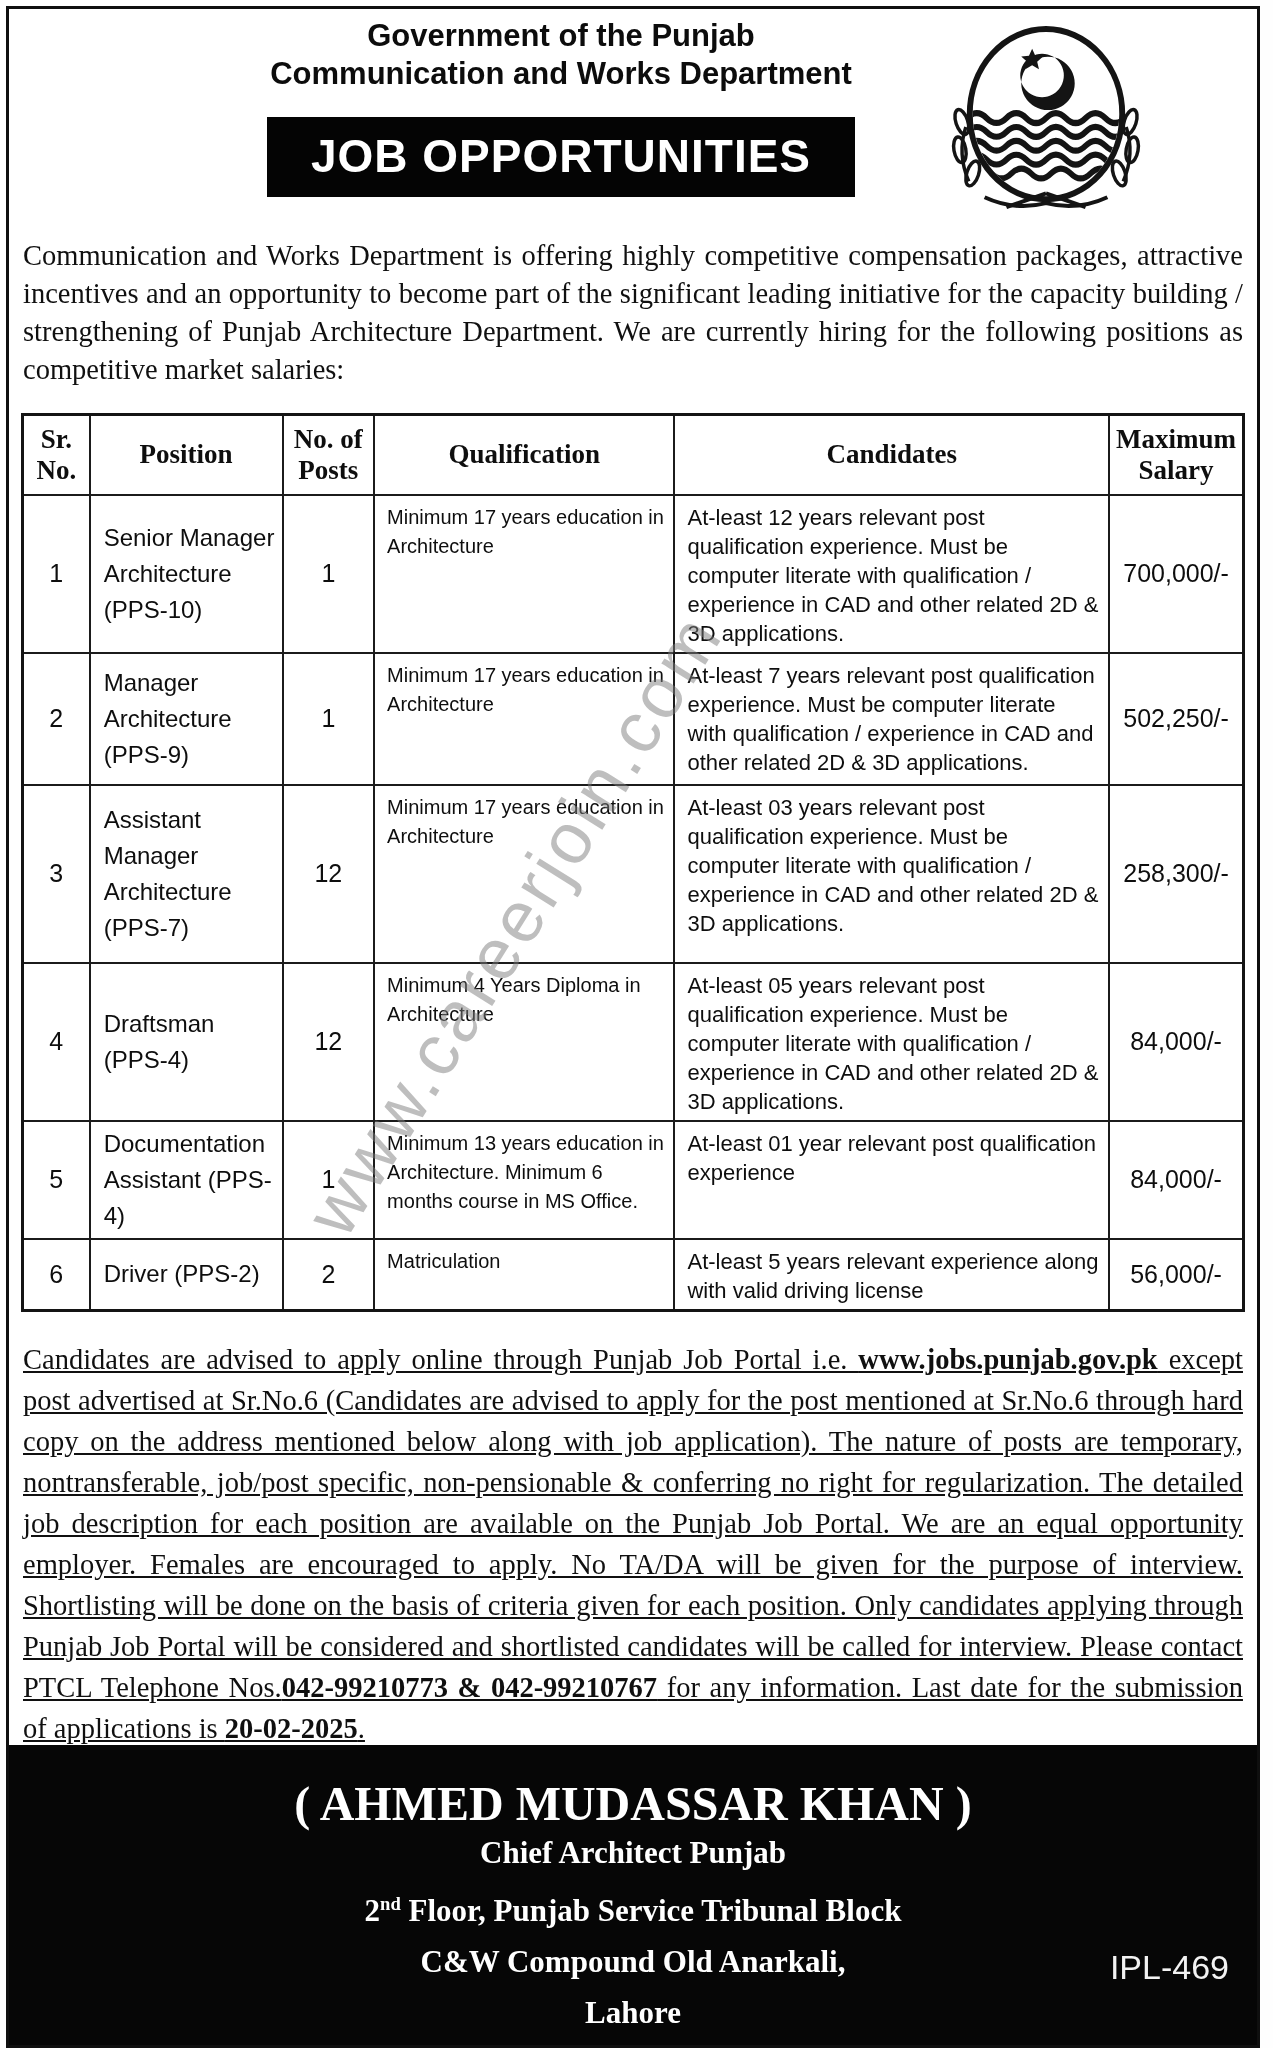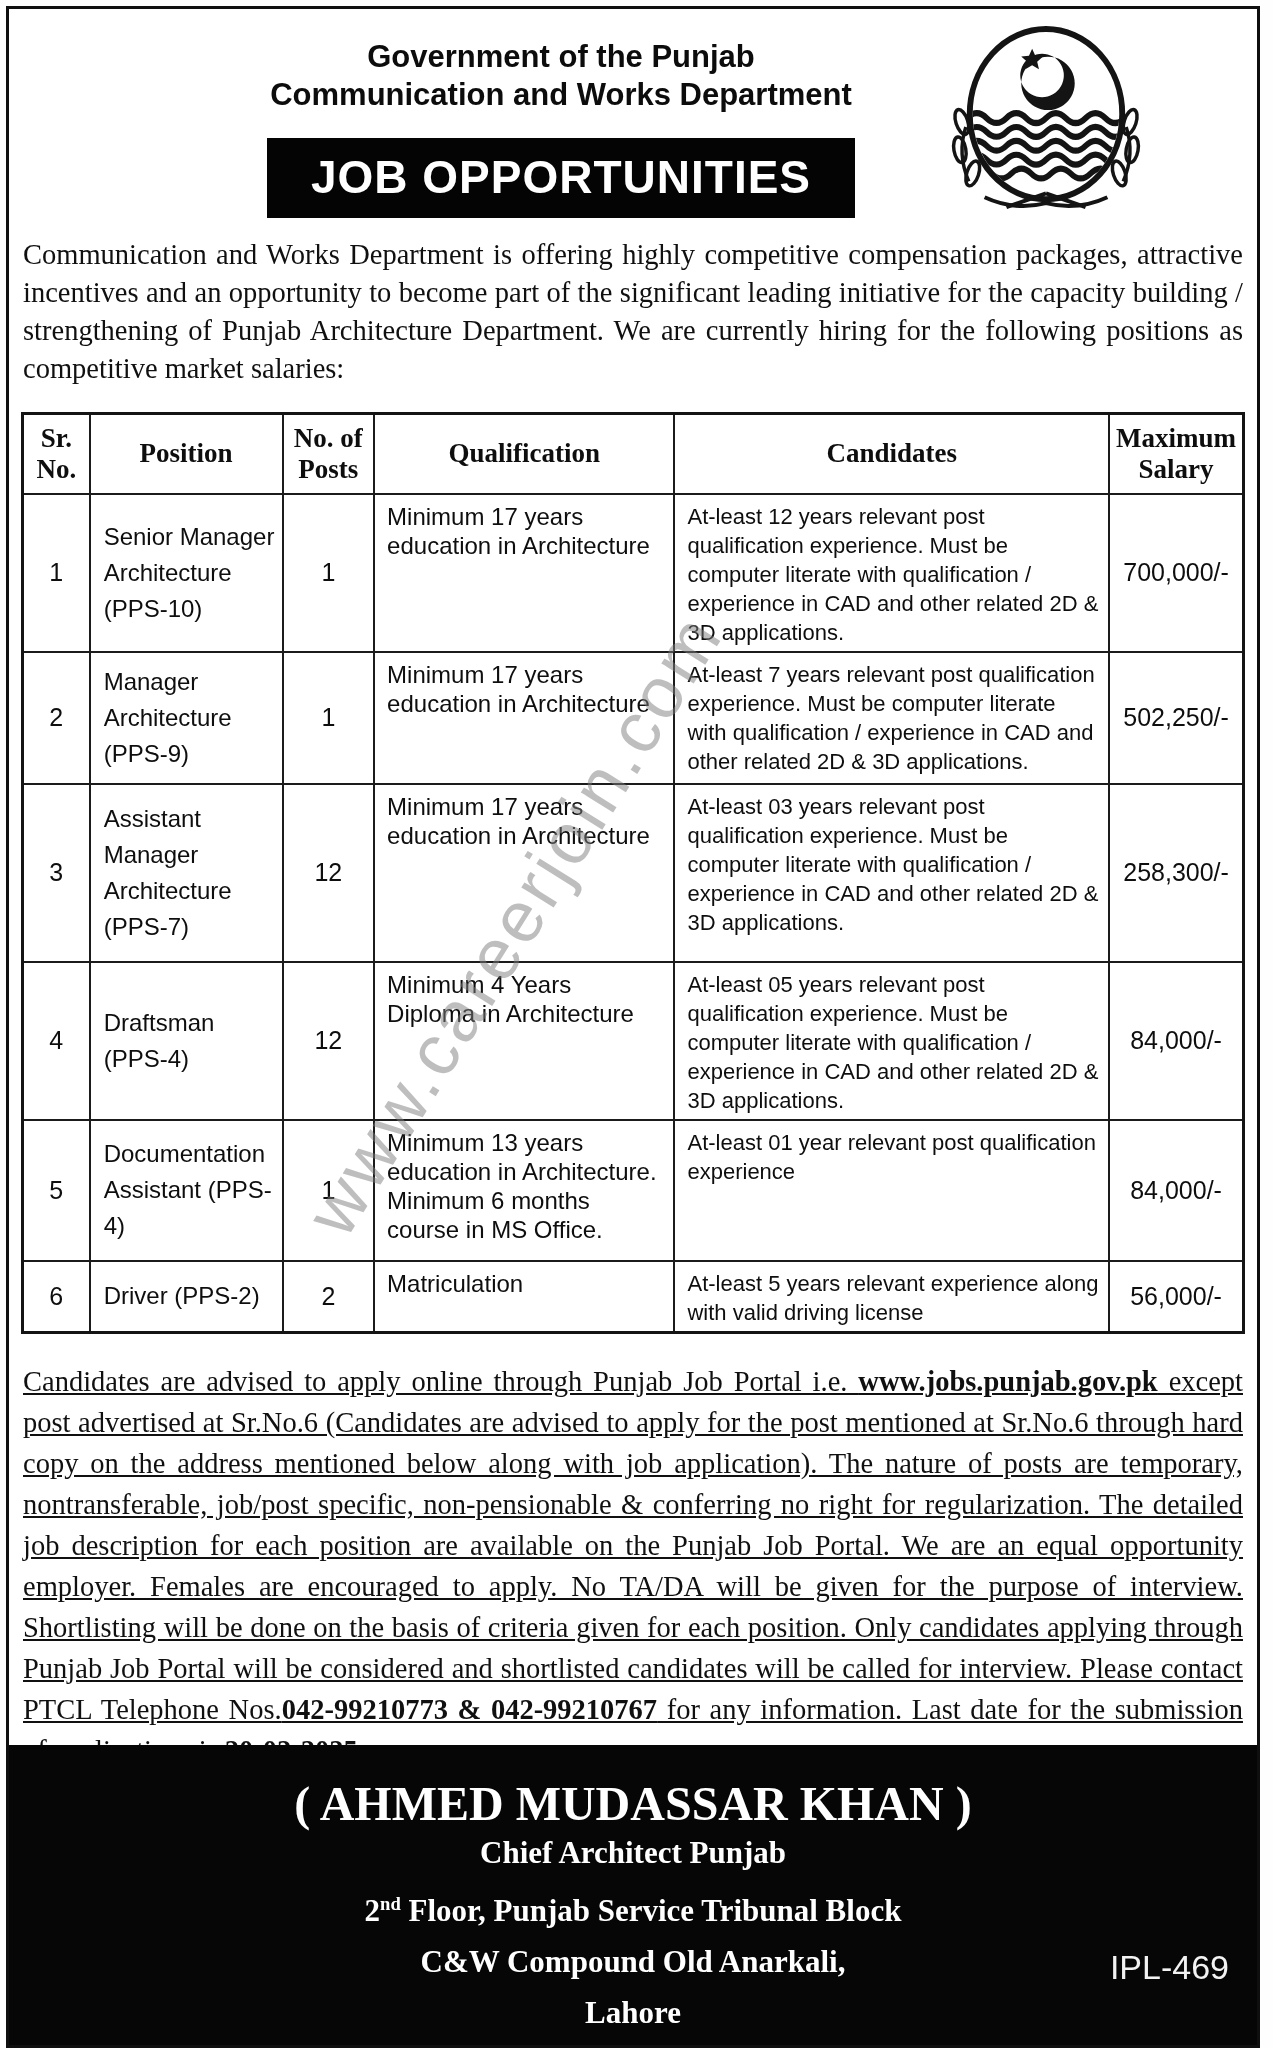--- a/index.html
+++ b/index.html
@@ -15,21 +15,21 @@
     position:absolute;
     left:6px;top:6px;
     width:1254px;height:2042px;
     border:3px solid #0f0f0f;
     box-sizing:border-box;
     background:#fff;
   }
   
   .masthead{
     position:relative;
-    padding-top:29px;
+    padding-top:8px;
     width:1104px;            
     text-align:center;
   }
   .gov-line{
     font-family:"Liberation Sans", sans-serif;
     font-weight:bold;
     font-size:31px;
     line-height:38px;
     color:#0c0c0c;
   }
@@ -51,21 +51,21 @@
     letter-spacing:1px;
     padding:12px 44px 14px 44px;
   }
   .crest{
     position:absolute;
     left:938px;top:14px;
     width:198px;height:198px;
   }
   
   .intro{
-    margin:18px 14px 0 14px;
+    margin:40px 14px 0 14px;
     font-size:28.5px;
     line-height:38px;
     text-align:justify;
     color:#101010;
   }
   
   .jobs-table{
     margin:24px auto 0 auto;
     width:1224px;
     border-collapse:collapse;
@@ -94,21 +94,21 @@
   tr.row-6{height:72px;}
   col.c-sr{width:5.5%;}
   col.c-pos{width:15.8%;}
   col.c-posts{width:7.5%;}
   col.c-qual{width:24.6%;}
   col.c-exp{width:35.6%;}
   col.c-sal{width:11%;}
   td.sr{ text-align:center; vertical-align:middle; font-size:25px;}
   td.position{ vertical-align:middle; padding:4px 6px 4px 13px; font-size:24px; line-height:36px;}
   td.posts{ text-align:center; vertical-align:middle; font-size:25px;}
-  td.qual{ vertical-align:top; padding:7px 8px 16px 12px; font-size:24px; line-height:29px;}
+  td.qual{ vertical-align:top; padding:7px 8px 16px 12px; font-size:20px; line-height:29px;}
   td.exp{ vertical-align:top; padding:7px 8px 4px 12px; font-size:22px; line-height:29px;}
   td.salary{ text-align:center; vertical-align:middle; font-size:25px;}
   
   .closing{
     margin:27px 14px 0 14px;
     font-size:28.5px;
     line-height:41px;
     text-align:justify;
     color:#101010;
     text-decoration:underline;

